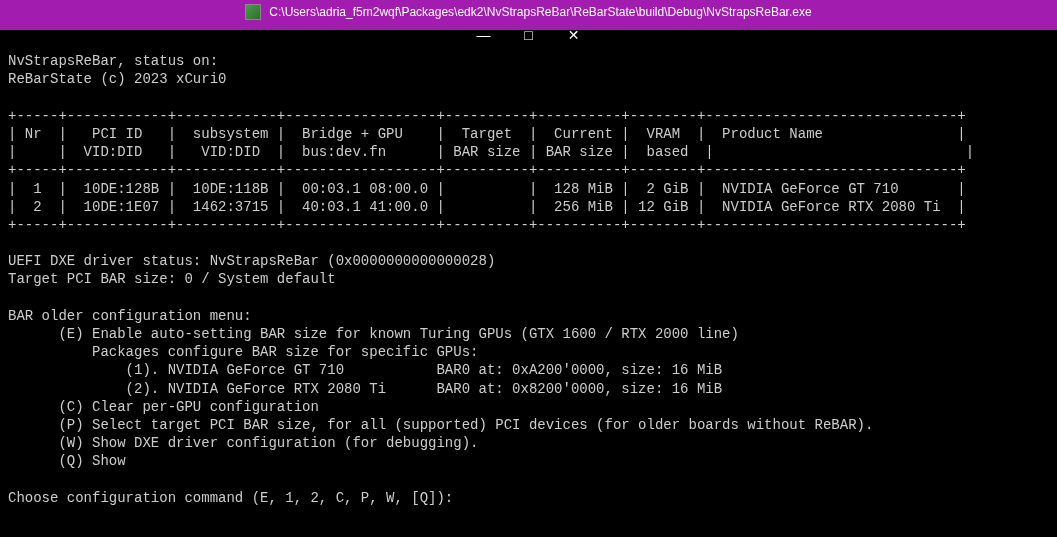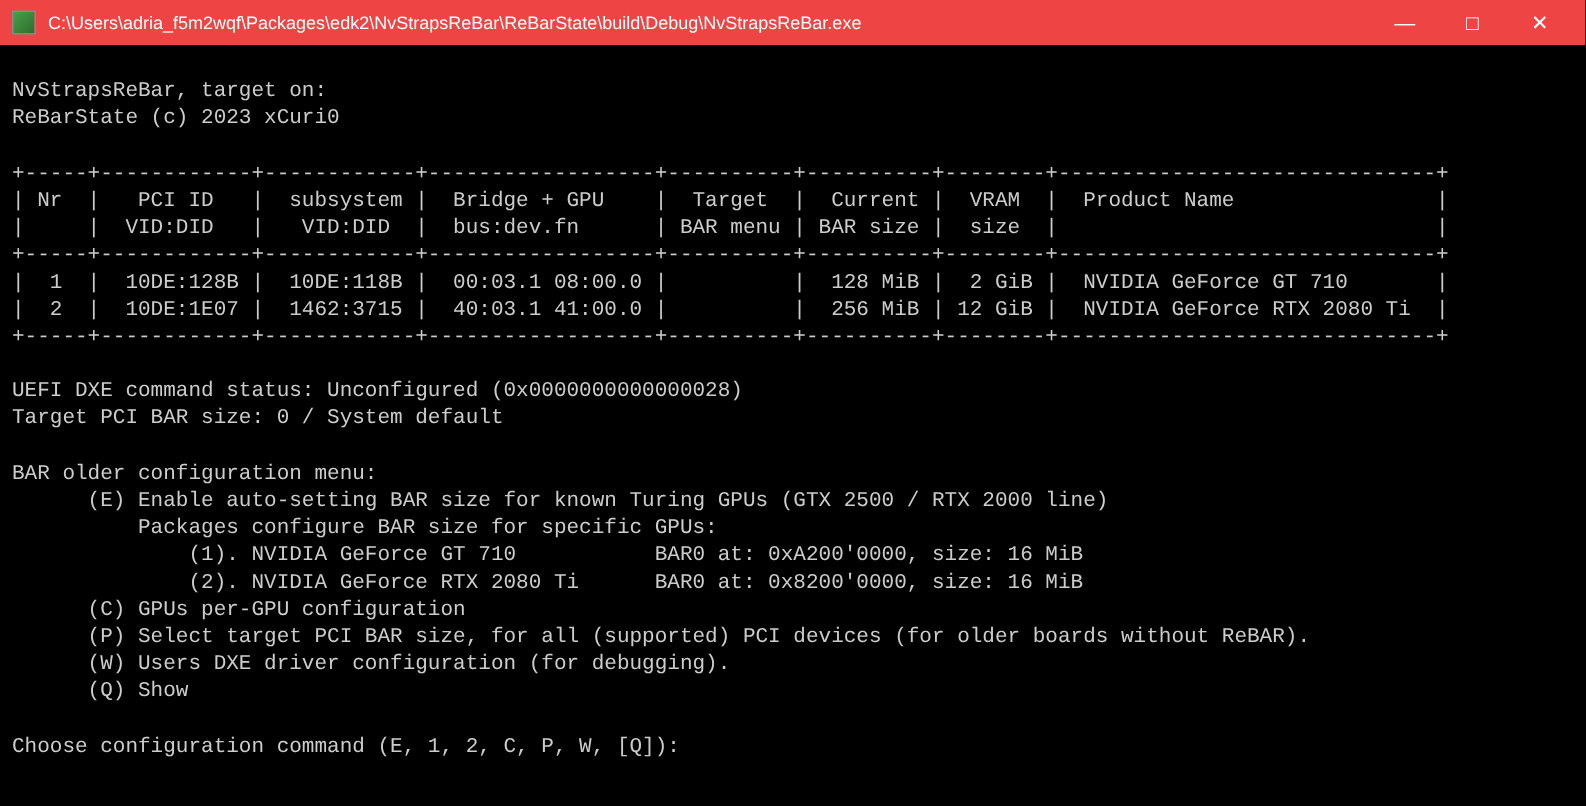--- a/index.html
+++ b/index.html
@@ -10,29 +10,30 @@
     body {
       background-color: #000000;
       color: #cccccc;
       font-family: 'Consolas', 'Courier New', monospace;
       font-size: 14px;
       width: 1057px;
       height: 537px;
       overflow: hidden;
     }
     .title-bar {
-      background-color: #ef4444;
+      background-color: #a21caf;
       color: #ffffff;
       padding: 4px 8px;
       display: flex;
       justify-content: space-between;
       align-items: center;
       font-family: 'Segoe UI', sans-serif;
       font-size: 12px;
       height: 30px;
+      flex-direction: column;
     }
     .title-bar-left {
       display: flex;
       align-items: center;
       gap: 8px;
     }
     .title-icon {
       width: 16px;
       height: 16px;
       background: linear-gradient(135deg, #4a9e4a 0%, #2d6e2d 100%);
@@ -68,38 +69,38 @@
     <span>C:\Users\adria_f5m2wqf\Packages\edk2\NvStrapsReBar\ReBarState\build\Debug\NvStrapsReBar.exe</span>
   </div>
   <div class="title-bar-controls">
     <div class="title-bar-button">—</div>
     <div class="title-bar-button">□</div>
     <div class="title-bar-button">✕</div>
   </div>
 </div>
 
 <div class="terminal-content">
-<span>NvStrapsReBar, target on:</span>
+<span>NvStrapsReBar, status on:</span>
 <span>ReBarState (c) 2023 xCuri0</span>
 
 <span>+-----+------------+------------+------------------+----------+----------+--------+------------------------------+</span>
 <span>| Nr  |   PCI ID   |  subsystem |  Bridge + GPU    |  Target  |  Current |  VRAM  |  Product Name                |</span>
-<span>|     |  VID:DID   |   VID:DID  |  bus:dev.fn      | BAR menu | BAR size |  size  |                              |</span>
+<span>|     |  VID:DID   |   VID:DID  |  bus:dev.fn      | BAR size | BAR size |  based  |                              |</span>
 <span>+-----+------------+------------+------------------+----------+----------+--------+------------------------------+</span>
 <span>|  1  |  10DE:128B |  10DE:118B |  00:03.1 08:00.0 |          |  128 MiB |  2 GiB |  NVIDIA GeForce GT 710       |</span>
 <span>|  2  |  10DE:1E07 |  1462:3715 |  40:03.1 41:00.0 |          |  256 MiB | 12 GiB |  NVIDIA GeForce RTX 2080 Ti  |</span>
 <span>+-----+------------+------------+------------------+----------+----------+--------+------------------------------+</span>
 
-<span>UEFI DXE command status: Unconfigured (0x0000000000000028)</span>
+<span>UEFI DXE driver status: NvStrapsReBar (0x0000000000000028)</span>
 <span>Target PCI BAR size: 0 / System default</span>
 
 <span>BAR older configuration menu:</span>
-<span>      (E) Enable auto-setting BAR size for known Turing GPUs (GTX 2500 / RTX 2000 line)</span>
+<span>      (E) Enable auto-setting BAR size for known Turing GPUs (GTX 1600 / RTX 2000 line)</span>
 <span>          Packages configure BAR size for specific GPUs:</span>
 <span>              (1). NVIDIA GeForce GT 710           BAR0 at: 0xA200'0000, size: 16 MiB</span>
 <span>              (2). NVIDIA GeForce RTX 2080 Ti      BAR0 at: 0x8200'0000, size: 16 MiB</span>
-<span>      (C) GPUs per-GPU configuration</span>
+<span>      (C) Clear per-GPU configuration</span>
 <span>      (P) Select target PCI BAR size, for all (supported) PCI devices (for older boards without ReBAR).</span>
-<span>      (W) Users DXE driver configuration (for debugging).</span>
+<span>      (W) Show DXE driver configuration (for debugging).</span>
 <span>      (Q) Show</span>
 
 <span>Choose configuration command (E, 1, 2, C, P, W, [Q]):</span>
 </div>
 
 </body></html>

